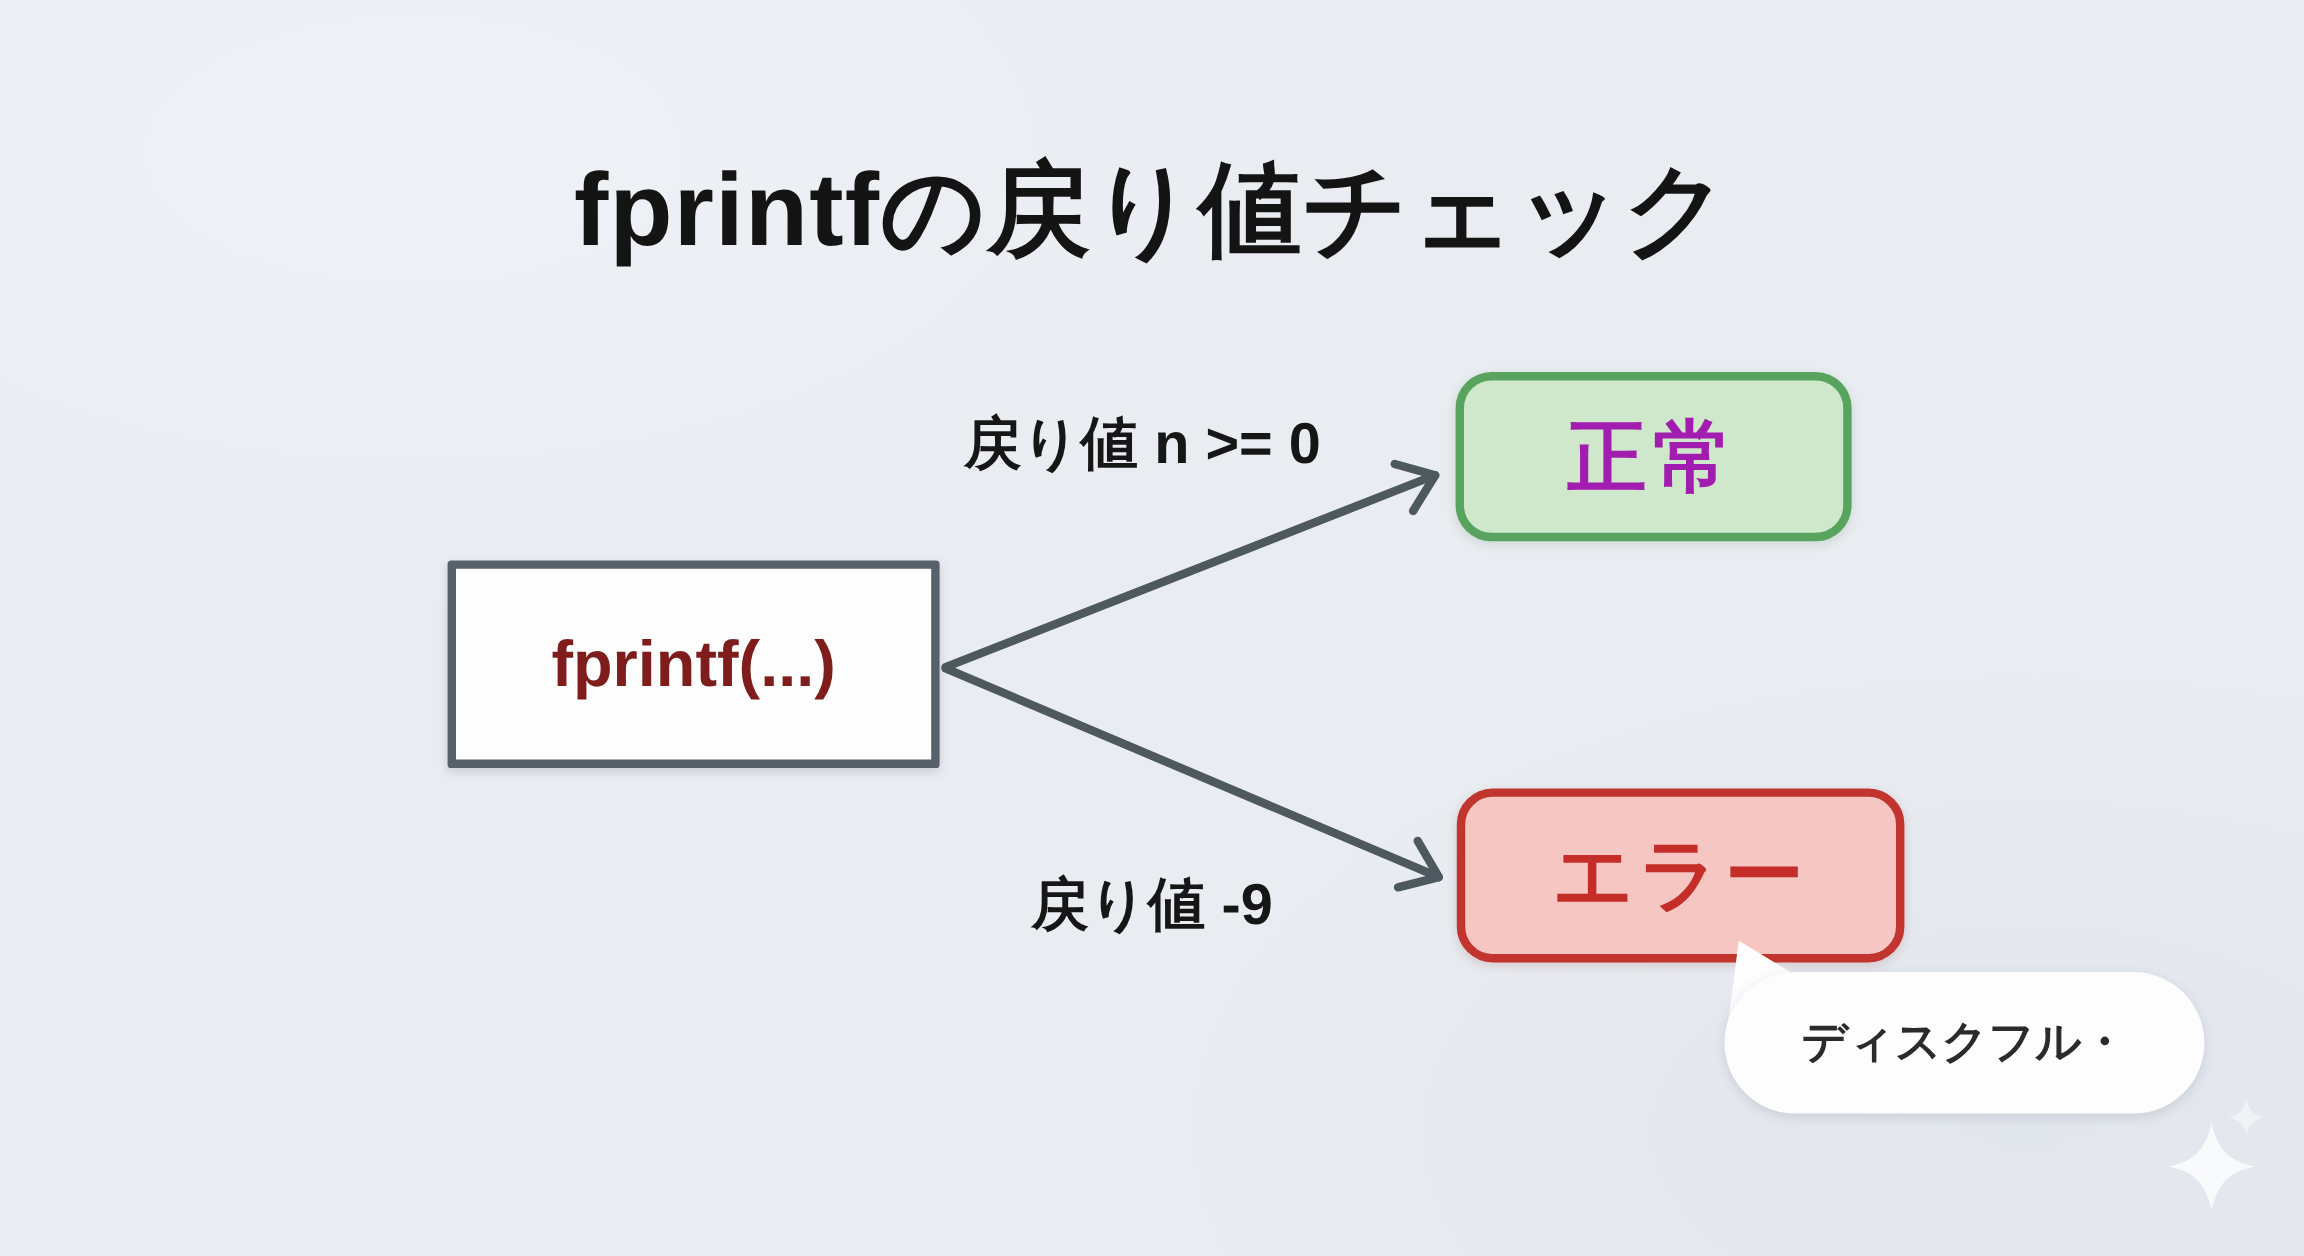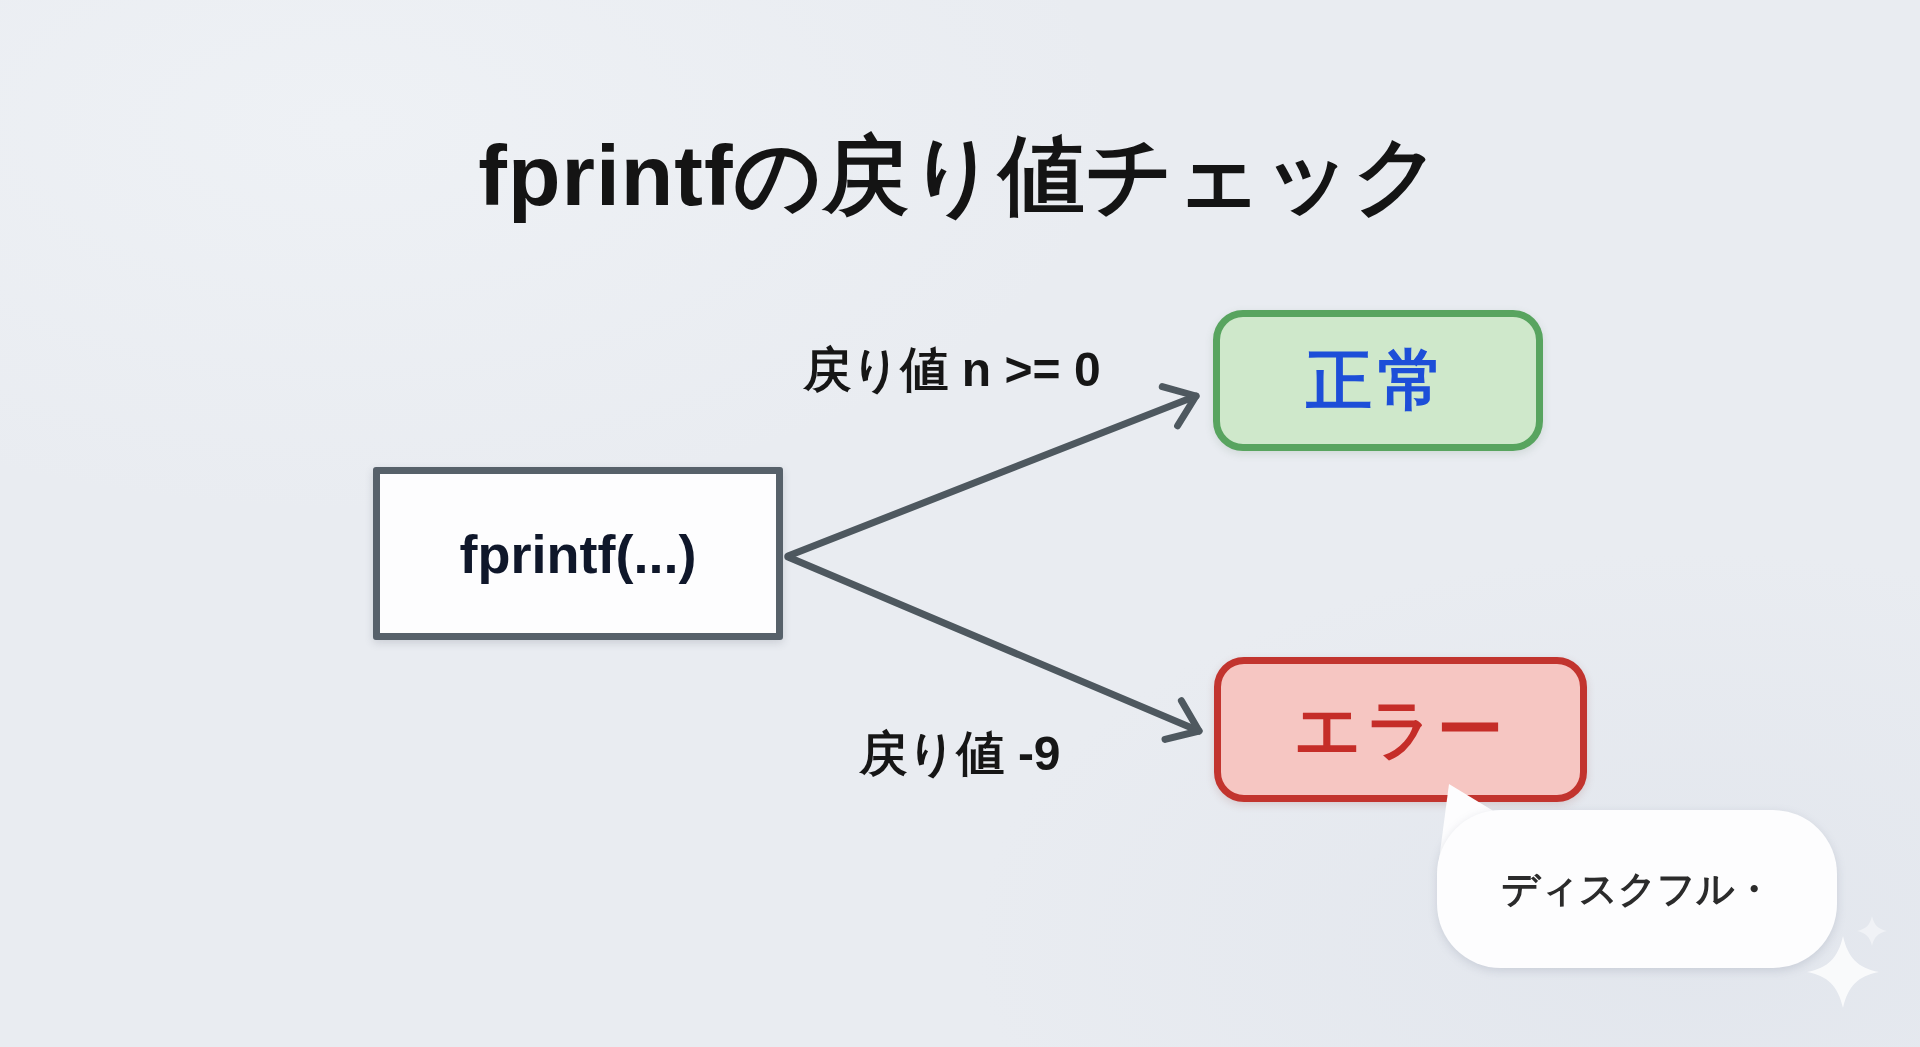--- a/index.html
+++ b/index.html
@@ -42,34 +42,34 @@
     left: 373px;
     top: 467px;
     width: 410px;
     height: 173px;
     background: #fdfdfe;
     border: 7px solid #57616a;
     border-radius: 3px;
     box-shadow: 0 3px 8px rgba(70,80,95,0.18);
     font-size: 54px;
     font-weight: bold;
-    color: #0f172a;
+    color: #7f1d1d;
   }
   .node-success {
     left: 1213px;
     top: 310px;
     width: 330px;
     height: 141px;
     background: #cfe8cb;
     border: 7px solid #58a45f;
     border-radius: 30px;
     box-shadow: 0 3px 8px rgba(70,110,75,0.15);
     font-size: 66px;
     font-weight: bold;
-    color: #1d4ed8;
+    color: #a21caf;
     letter-spacing: 6px;
   }
   .node-error {
     left: 1214px;
     top: 657px;
     width: 373px;
     height: 145px;
     background: #f6c6c2;
     border: 7px solid #c2342e;
     border-radius: 30px;
@@ -109,21 +109,21 @@
   .arrows-layer { z-index: 1; }
   .node { z-index: 2; }
   .edge-label { z-index: 2; }
   .tail-layer { z-index: 3; }
   .note-bubble {
     position: absolute;
     z-index: 4;
     left: 1437px;
     top: 810px;
     width: 400px;
-    height: 158px;
+    height: 118px;
     background: #fdfdfe;
     border-radius: 64px;
     box-shadow: 0 3px 10px rgba(110,120,140,0.22);
     display: flex;
     flex-direction: column;
     align-items: center;
     justify-content: center;
     text-align: center;
     font-size: 38px;
     font-weight: bold;

